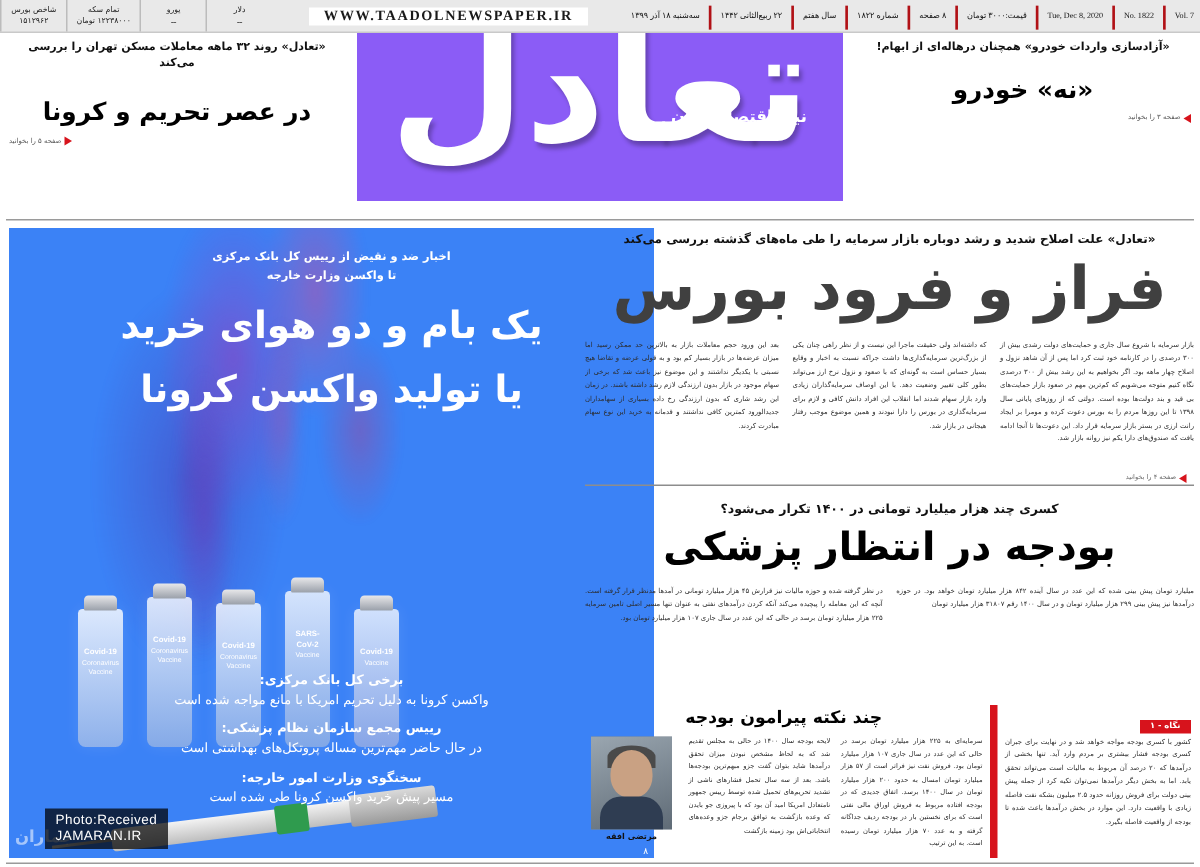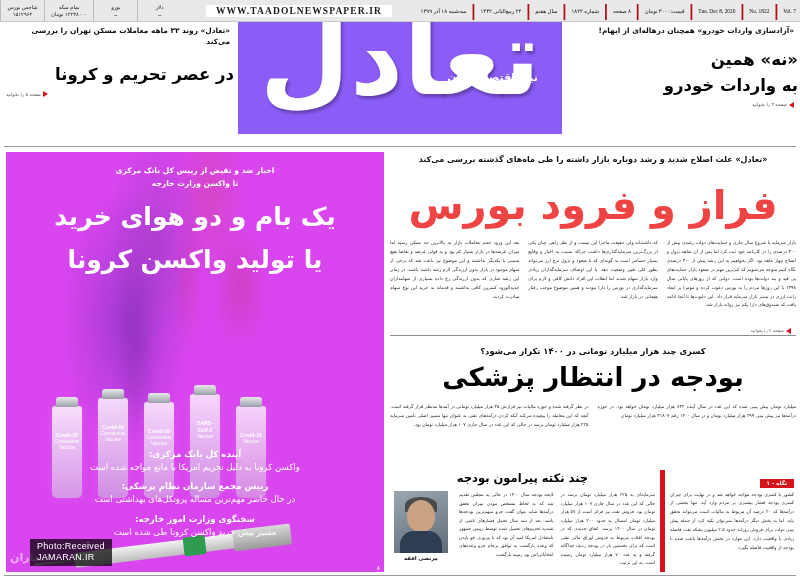--- a/index.html
+++ b/index.html
@@ -59,21 +59,21 @@
     font-family: "DejaVu Sans", sans-serif;
     text-shadow: 2px 3px 3px rgba(0,0,0,.28);
   }
   .logo-sub {
     position: absolute; bottom: 50px; right: 24px;
     color: #fff; font-size: 11px; font-weight: bold; letter-spacing: .5px;
   }
 
   
   .teaser {
-    position: absolute; top: 26px; width: 232px; 
+    position: absolute; top: 26px; width: 232px; text-align: center;
     direction: rtl;
   }
   .teaser.left { left: 2px; }
   .teaser.right { left: 566px; }
   .teaser-kicker {
     font-size: 7.4px; color: #111; line-height: 1.45; font-weight: bold;
     padding: 0 4px;
   }
   .teaser-title {
     margin-top: 11px; font-size: 16.5px; font-weight: bold; color: #000;
@@ -91,22 +91,22 @@
   }
   .tri.flip { border-right: none; border-left: 5px solid #d7131c; }
 
   
   .rule-full {
     position: absolute; left: 4px; width: 792px; height: 1px; background: #9a9a9a;
   }
 
   
   .photo-panel {
-    position: absolute; top: 152px; left: 6px; width: 378px; height: 420px;
-    background: #d946ef; overflow: hidden;
+    position: absolute; top: 152px; left: 6px; width: 430px; height: 420px;
+    background: #3b82f6; overflow: hidden;
   }
   .smoke {
     position: absolute; top: -30px; left: 30px; width: 300px; height: 330px;
     background:
       radial-gradient(ellipse 70px 150px at 40% 35%, rgba(150,60,190,.55), transparent 70%),
       radial-gradient(ellipse 50px 120px at 58% 22%, rgba(210,70,150,.45), transparent 70%),
       radial-gradient(ellipse 90px 180px at 30% 60%, rgba(80,40,160,.40), transparent 72%),
       radial-gradient(ellipse 40px 90px at 68% 50%, rgba(190,50,120,.35), transparent 70%);
     filter: blur(2px);
   }
@@ -196,22 +196,22 @@
   
   .right-area {
     position: absolute; top: 152px; left: 390px; width: 406px; height: 420px;
     direction: rtl;
   }
   .lead-kicker {
     font-size: 8px; font-weight: bold; color: #111; text-align: center;
     line-height: 1.6; padding-top: 2px;
   }
   .lead-title {
-    margin-top: 14px; text-align: center; font-size: 40px; font-weight: bold;
-    color: #ef4444; line-height: 1.2; letter-spacing: -.5px;
+    margin-top: 2px; text-align: center; font-size: 40px; font-weight: bold;
+    color: #404040; line-height: 1.2; letter-spacing: -.5px;
   }
   .cols3 {
     margin-top: 10px; display: flex; direction: rtl; gap: 9px;
     height: 92px; overflow: hidden;
   }
   .col { flex: 1; }
   .col p {
     font-size: 4.6px; line-height: 1.95; color: #2b2b2b; text-align: justify;
     text-align-last: right;
   }
@@ -354,22 +354,21 @@
     <div class="teaser-kicker">«تعادل» روند ۳۲ ماهه معاملات مسکن تهران را بررسی می‌کند</div>
     <div class="teaser-title" style="margin-top:16px">در عصر تحریم و کرونا</div>
     <div class="ref-tag l">
       <span class="tri flip"></span>
       <span>صفحه ۵ را بخوانید</span>
     </div>
   </div>
 
   <div class="teaser right">
     <div class="teaser-kicker">«آزادسازی واردات خودرو» همچنان درهاله‌ای از ابهام!</div>
-    <div class="teaser-title">«نه» همین</div>
-    <div class="teaser-title" style="margin-top:2px">به واردات خودرو</div>
+    <div class="teaser-title">«نه» خودرو</div>
     <div class="ref-tag r">
       <span class="tri"></span>
       <span>صفحه ۳ را بخوانید</span>
     </div>
   </div>
 
   <div class="rule-full" style="top:146px"></div>
 
   <div class="photo-panel">
     <div class="smoke"></div>
@@ -425,21 +424,21 @@
 
     <div class="syringe">
       <div class="needle"></div>
       <div class="barrel"></div>
       <div class="green"></div>
       <div class="plunger"></div>
     </div>
 
     <div class="quotes">
       <div class="quote">
-        <div class="q-who">آینده کل بانک مرکزی:</div>
+        <div class="q-who">برخی کل بانک مرکزی:</div>
         <div class="q-text">واکسن کرونا به دلیل تحریم امریکا با مانع مواجه شده است</div>
       </div>
       <div class="quote">
         <div class="q-who">رییس مجمع سازمان نظام پزشکی:</div>
         <div class="q-text">در حال حاضر مهم‌ترین مساله پروتکل‌های بهداشتی است</div>
       </div>
       <div class="quote">
         <div class="q-who">سخنگوی وزارت امور خارجه:</div>
         <div class="q-text">مسیر پیش خرید واکسن کرونا طی شده است</div>
       </div>
@@ -448,21 +447,21 @@
     <div class="jamaran-mark">جماران</div>
     <div class="watermark">
       <div>Photo:Received</div>
       <div>JAMARAN.IR</div>
     </div>
     <div class="page-num-badge">۸</div>
   </div>
 
   <div class="right-area">
 
-    <div class="lead-kicker">«تعادل» علت اصلاح شدید و رشد دوباره بازار داشته را طی ماه‌های گذشته بررسی می‌کند</div>
+    <div class="lead-kicker">«تعادل» علت اصلاح شدید و رشد دوباره بازار سرمایه را طی ماه‌های گذشته بررسی می‌کند</div>
     <div class="lead-title">فراز و فرود بورس</div>
 
     <div class="cols3">
       <div class="col">
         <p>بازار سرمایه با شروع سال جاری و حمایت‌های دولت رشدی بیش از ۳۰۰ درصدی را در کارنامه خود ثبت کرد اما پس از آن شاهد نزول و اصلاح چهار ماهه بود. اگر بخواهیم به این رشد بیش از ۳۰۰ درصدی نگاه کنیم متوجه می‌شویم که کم‌ترین مهم در صعود بازار حمایت‌های بی قید و بند دولت‌ها بوده است. دولتی که از روزهای پایانی سال ۱۳۹۸ تا این روزها مردم را به بورس دعوت کرده و مومرا بر ایجاد رانت ارزی در بستر بازار سرمایه قرار داد. این دعوت‌ها تا آنجا ادامه یافت که صندوق‌های دارا یکم نیز روانه بازار شد.</p>
       </div>
       <div class="col">
         <p>که داشته‌اند ولی حقیقت ماجرا این نیست و از نظر راهی چنان یکی از بزرگ‌ترین سرمایه‌گذاری‌ها داشت جراکه نسبت به اخبار و وقایع بسیار حساس است به گونه‌ای که با صعود و نزول نرخ ارز می‌تواند بطور کلی تغییر وضعیت دهد. با این اوصاف سرمایه‌گذاران زیادی وارد بازار سهام شدند اما انقلاب این افراد دانش کافی و لازم برای سرمایه‌گذاری در بورس را دارا نبودند و همین موضوع موجب رفتار هیجانی در بازار شد.</p>
       </div>
       <div class="col">

